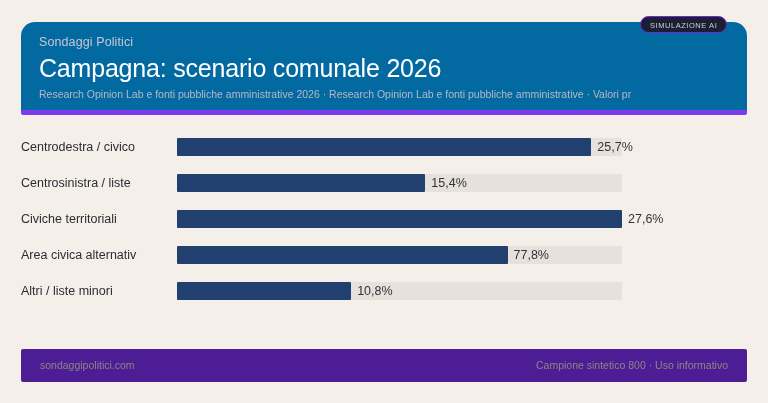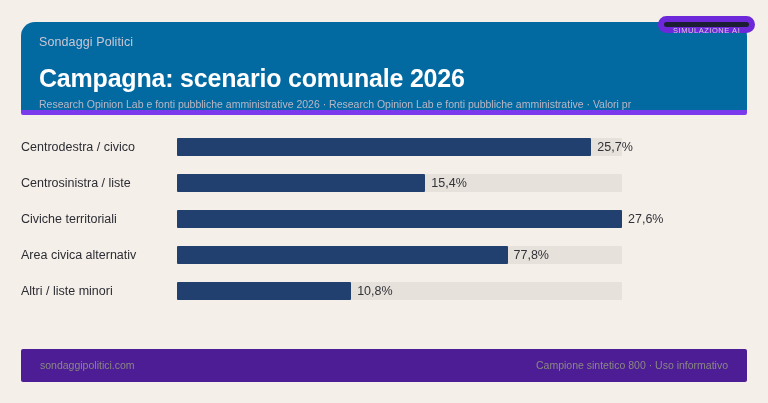--- a/index.html
+++ b/index.html
@@ -33,23 +33,23 @@
     color: #c9c7d4;
     font-size: 12.5px;
     line-height: 16px;
     letter-spacing: .1px;
     white-space: nowrap;
   }
   #headline {
     color: #ffffff;
     font-size: 25px;
     line-height: 32px;
-    font-weight: 700;
+    font-weight: 400;
     letter-spacing: -.2px;
-    margin-top: 12px;
+    margin-top: 2px;
     white-space: nowrap;
     overflow: hidden;
   }
   #subline {
     color: #b9b7c6;
     font-size: 10.5px;
     line-height: 15px;
     margin-top: 3px;
     white-space: nowrap;
     overflow: hidden;
@@ -58,25 +58,25 @@
     position: absolute;
     left: 21px;
     top: 110px;
     width: 726px;
     height: 5px;
     background: #7c3aed;
     border-radius: 0 0 2px 2px;
   }
   #ai-badge {
     position: absolute;
-    left: 658px;
+    left: 640px;
     top: 16px;
     height: 17px;
     padding: 0 9px;
-    border: 6px solid #6d28d9;
+    border: 1px solid #6d28d9;
     border-radius: 9px;
     background: #1c1f33;
     color: #cfcddb;
     font-size: 7.5px;
     letter-spacing: .55px;
     line-height: 17px;
     white-space: nowrap;
     box-sizing: border-box;
   }
 

